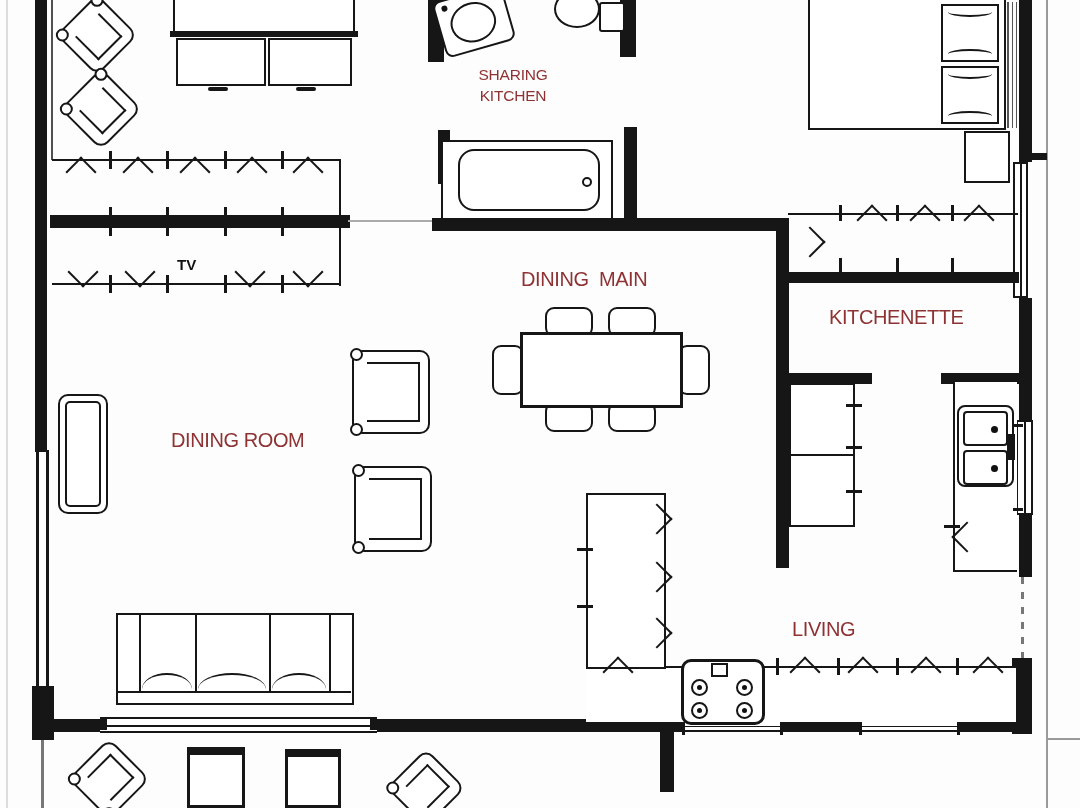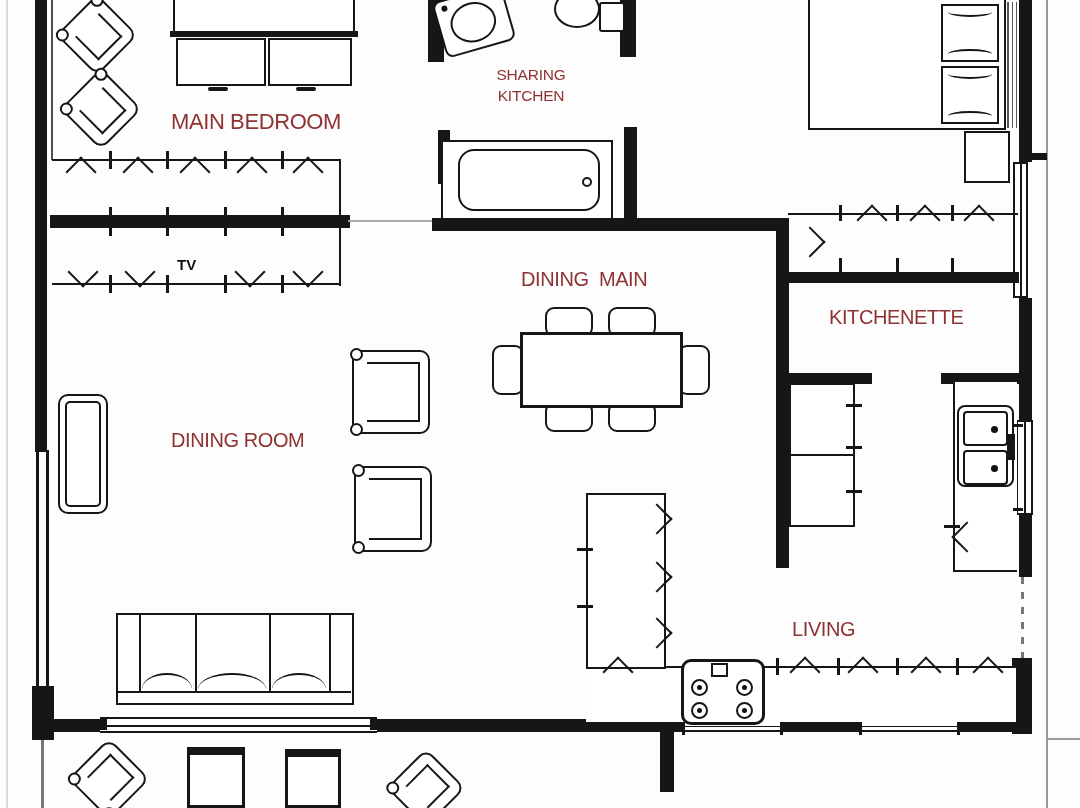--- a/index.html
+++ b/index.html
@@ -281,22 +281,21 @@
     <i class="nub b"></i>
   </div>
   <div class="stool" style="left:187px;top:747px;width:58px;height:61px"></div>
   <div class="stool" style="left:285px;top:749px;width:56px;height:59px"></div>
   <div class="armchair" style="left:398px;top:760px;width:56px;height:56px;transform:rotate(-45deg)">
     <i class="seat"></i>
     <i class="nub t"></i>
 
   </div>
 
-  <div class="rlabel" style="left:171px;top:110px;font-size:22px">MAIN BEDROOM</div>
-  <div style="position:absolute;left:466px;top:64px;width:130px;text-align:center;color:var(--label);font-size:15.5px;line-height:21px;letter-spacing:-0.2px">
+  <div style="position:absolute;left:448px;top:64px;width:130px;text-align:center;color:var(--label);font-size:15.5px;line-height:21px;letter-spacing:-0.2px">
     <div>SHARING</div>
     <div>KITCHEN</div>
   </div>
   <div class="rlabel" style="left:521px;top:268px;font-size:20px">DINING  MAIN</div>
   <div class="rlabel" style="left:829px;top:306px;font-size:20px">KITCHENETTE</div>
   <div class="rlabel" style="left:171px;top:429px;font-size:20px">DINING ROOM</div>
   <div class="rlabel" style="left:792px;top:618px;font-size:20px">LIVING</div>
   <div class="tvlabel" style="left:177px;top:256px">TV</div>
 
 </div>

